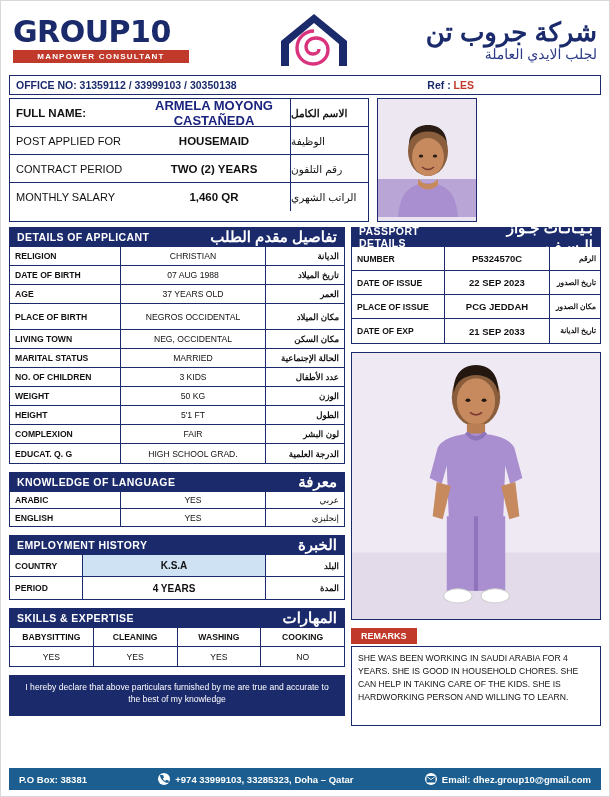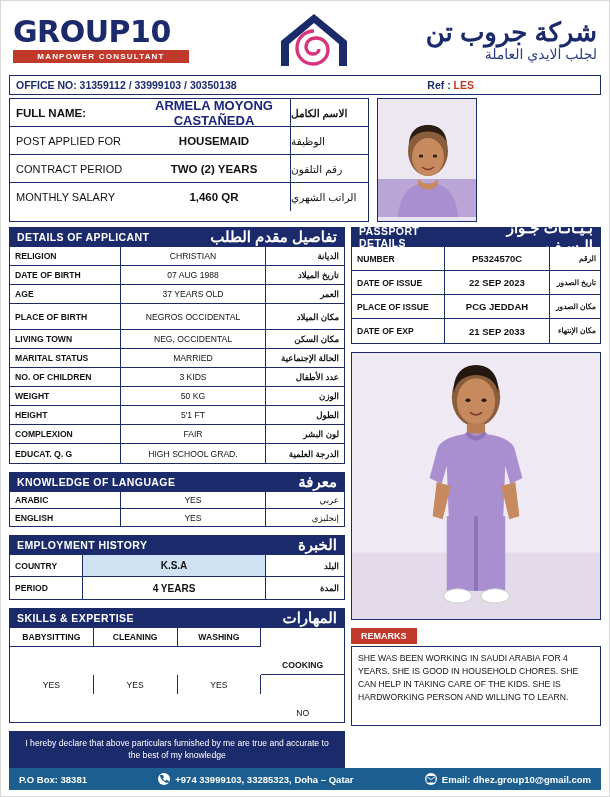--- a/index.html
+++ b/index.html
@@ -137,21 +137,21 @@
             border-left:1px solid #1b2a6b; border-right:1px solid #1b2a6b; height:100%;
             display:flex; align-items:center; justify-content:center;}
   .emp .v.hl { background:#cfe2f3; }
   .emp .a { width:78px; text-align:right; padding-right:5px; direction:rtl; font-weight:bold;}
 
   .skills { border:1px solid #1b2a6b; border-top:none; }
   .skills .hr, .skills .vr { display:flex; }
   .skills .cell { flex:1; text-align:center; font-size:8.6px; height:19px;
                   display:flex; align-items:center; justify-content:center;
                   border-right:1px solid #1b2a6b; }
-  .skills .cell:last-child { border-right:none;margin-top:28px; }
+  .skills .cell:last-child { border-right:none; }
   .skills .hr .cell { font-weight:bold; border-bottom:1px solid #1b2a6b; }
 
   .declare {
     margin-top: 8px;
     background: #1b2a6b; color:#fff; font-size: 8.6px; text-align:center;
     padding: 6px 10px; line-height: 1.45; height: 41px;
   }
 
   
   .remark-tag {
@@ -392,21 +392,21 @@
             <div class="a">تاريخ الصدور</div>
           </div>
         <div class="row">
             <div class="k">PLACE OF ISSUE</div>
             <div class="v">PCG JEDDAH</div>
             <div class="a">مكان الصدور</div>
           </div>
         <div class="row">
             <div class="k">DATE OF EXP</div>
             <div class="v">21 SEP 2033</div>
-            <div class="a">مكان الإنتهاء</div>
+            <div class="a">تاريخ الديانة</div>
           </div>
       </div>
 
       <div class="full-photo">
         <svg width="100%" height="100%" viewBox="0 0 246 268" preserveAspectRatio="xMidYMid slice">
           <rect width="246" height="268" fill="#efe9f4"></rect>
           <rect y="200" width="246" height="68" fill="#e3dbe9"></rect>
 
           <ellipse cx="123" cy="46" rx="24" ry="29" fill="#8a5e3c"></ellipse>
           <ellipse cx="123" cy="50" rx="19" ry="23" fill="#c68a5e"></ellipse>

